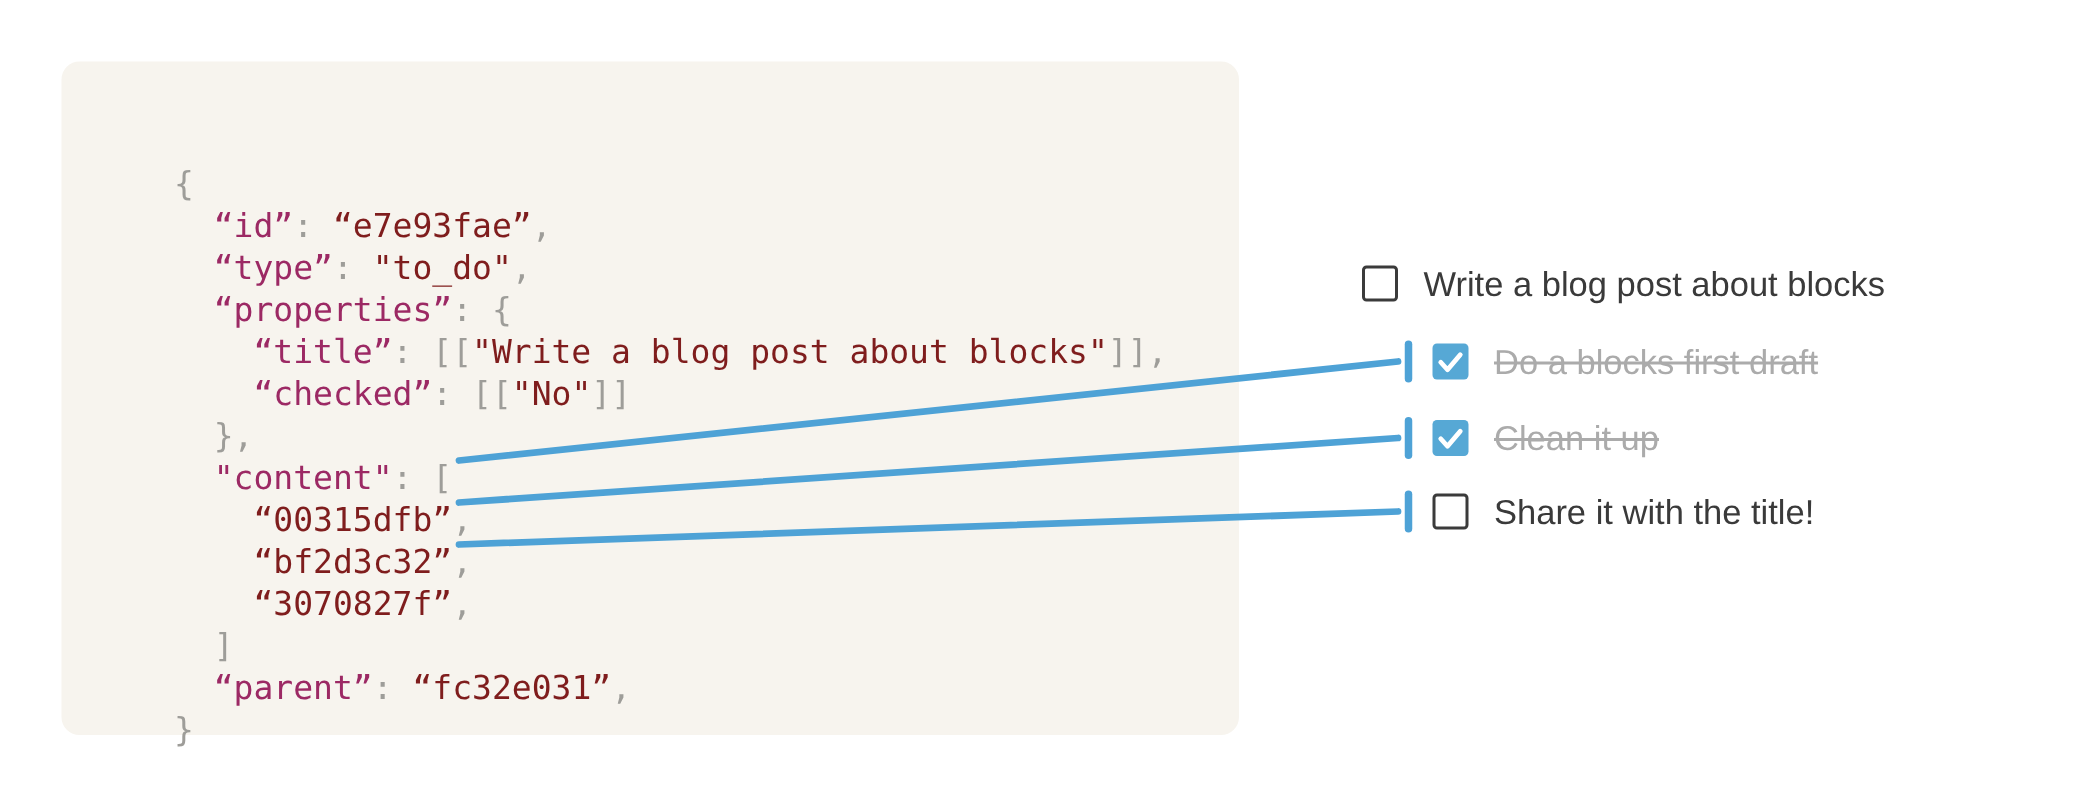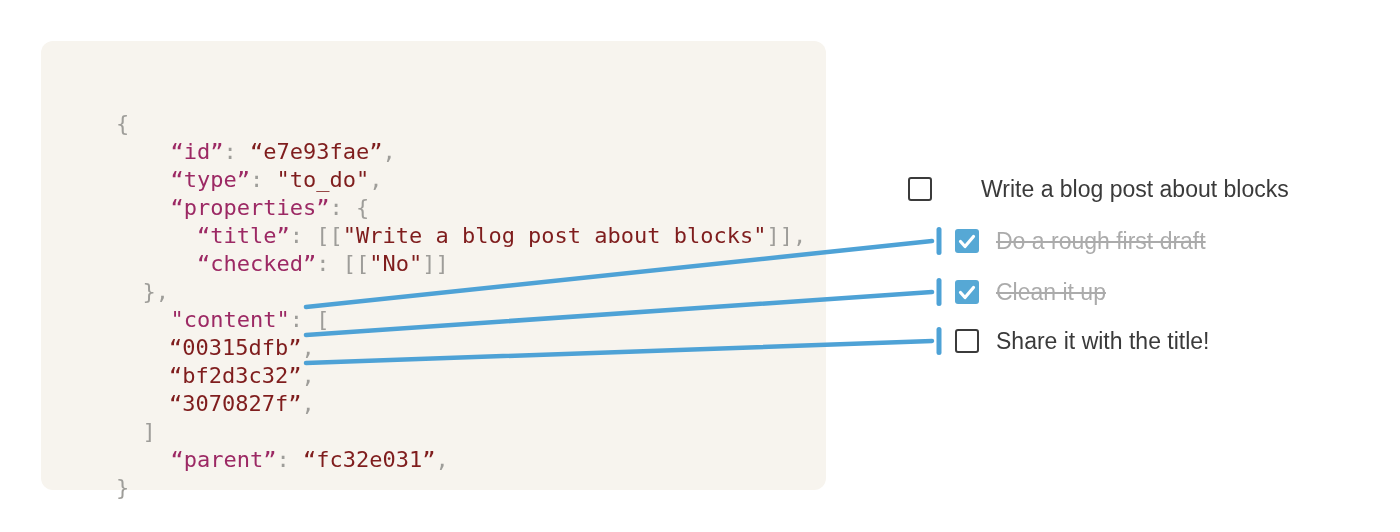--- a/index.html
+++ b/index.html
@@ -23,21 +23,21 @@
   pre.code {
     position: absolute;
     left: 75px; top: 69px;
     margin: 0;
     font-family: "DejaVu Sans Mono", monospace;
     font-size: 22px;
     line-height: 28px;
     white-space: pre;
   }
   .code-line { height: 28px; }
-  .tok-key { color: #9c2964; margin-left: 28px; }
+  .tok-key { color: #9c2964; }
   .tok-str { color: #7f1d1d; }
   .tok-pun { color: #9e9d99; }
 
   
   svg.connectors {
     position: absolute; inset: 0;
     width: 1400px; height: 532px;
     pointer-events: none;
   }
 
@@ -85,31 +85,31 @@
   <svg class="connectors" id="connectors" xmlns="http://www.w3.org/2000/svg" viewBox="0 0 1400 532">
       <line x1="306" y1="307" x2="932" y2="241" stroke="#4ea2d6" stroke-width="4.5" stroke-linecap="round"></line>
       <rect x="936.5" y="227" width="5" height="28" rx="2.5" fill="#4ea2d6"></rect>
       <line x1="306" y1="335" x2="932" y2="292" stroke="#4ea2d6" stroke-width="4.5" stroke-linecap="round"></line>
       <rect x="936.5" y="278" width="5" height="28" rx="2.5" fill="#4ea2d6"></rect>
       <line x1="306" y1="363" x2="932" y2="341" stroke="#4ea2d6" stroke-width="4.5" stroke-linecap="round"></line>
       <rect x="936.5" y="327" width="5" height="28" rx="2.5" fill="#4ea2d6"></rect>
     </svg>
 
   <div id="todo">
-      <div class="todo-row" style="left: 908px; top: 175px; gap: 32px;">
+      <div class="todo-row" style="left: 908px; top: 175px;">
         <div class="cb cb-unchecked"></div>
         <span class="todo-label">Write a blog post about blocks</span>
       </div>
       <div class="todo-row" style="left: 955px; top: 227px;">
         <div class="cb cb-checked">
           <svg viewBox="0 0 24 24">
             <polyline points="5.5,12.5 10,17.5 18.5,7.5" fill="none" stroke="#ffffff" stroke-width="3.2" stroke-linecap="round" stroke-linejoin="round"></polyline>
           </svg>
         </div>
-        <span class="todo-label done">Do a rough first draft</span>
+        <span class="todo-label done">Do a blocks first draft</span>
       </div>
       <div class="todo-row" style="left: 955px; top: 278px; align-items: center;">
         <div class="cb cb-checked">
           <svg viewBox="0 0 24 24">
             <polyline points="5.5,12.5 10,17.5 18.5,7.5" fill="none" stroke="#ffffff" stroke-width="3.2" stroke-linecap="round" stroke-linejoin="round"></polyline>
           </svg>
         </div>
         <span class="todo-label done">Clean it up</span>
       </div>
       <div class="todo-row" style="left: 955px; top: 327px;">

